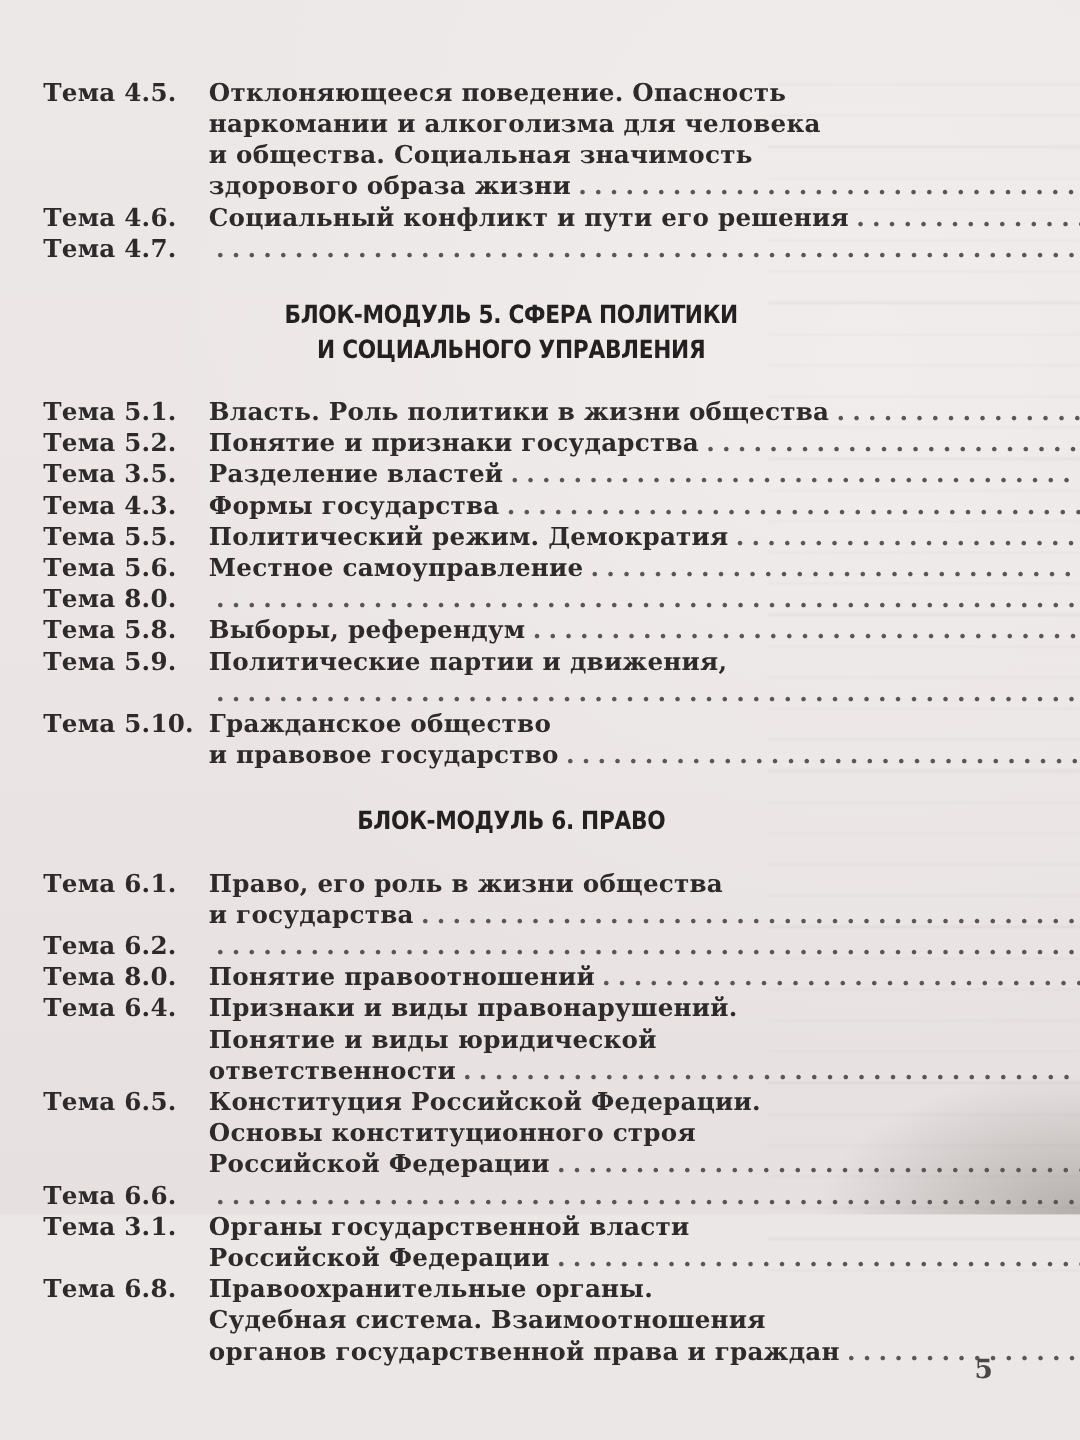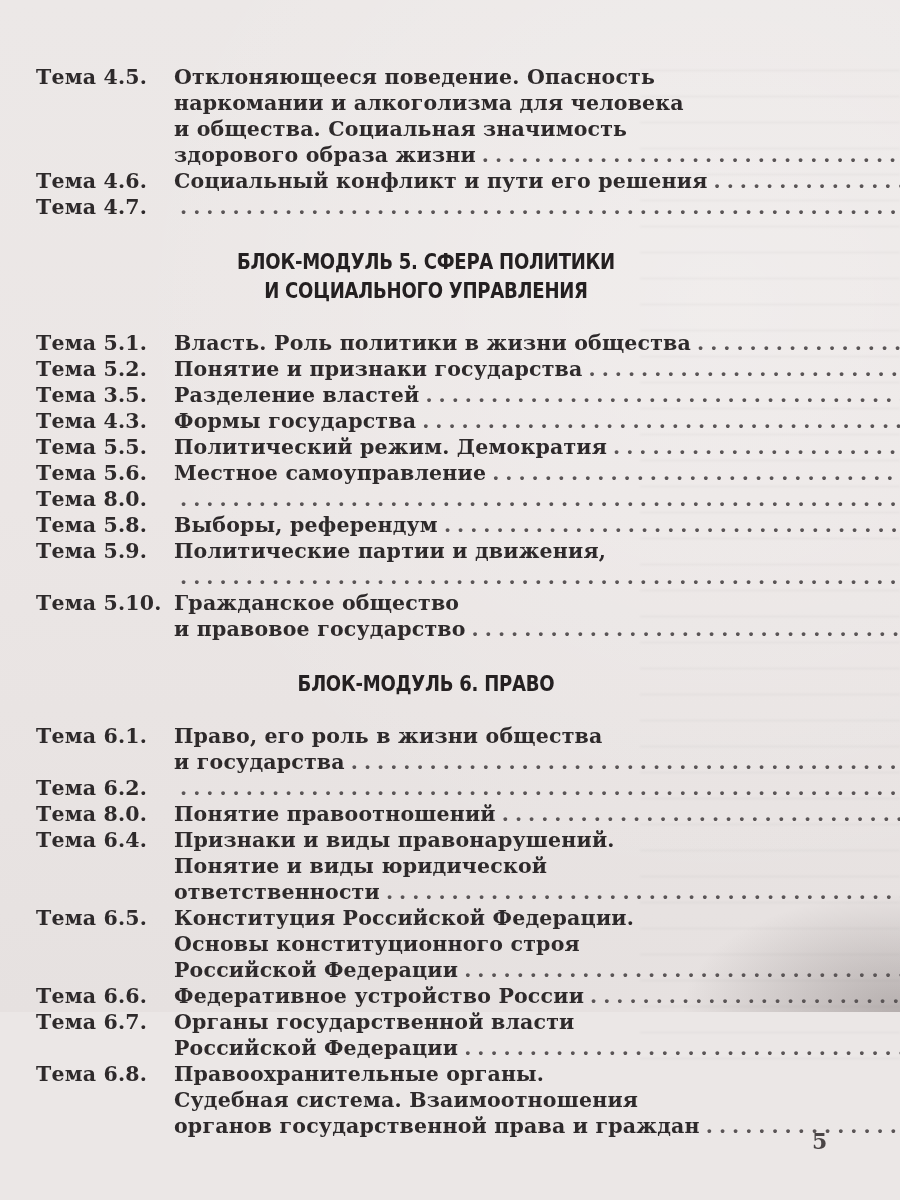--- a/index.html
+++ b/index.html
@@ -299,27 +299,26 @@
             <div class="last-line">
               <span class="txt">Российской Федерации</span>
               <span class="dots">....................................................................</span>
             </div>
           </div>
         </div>
         <div class="entry">
           <span class="num">Тема 6.6.</span>
           <div class="body">
             <div class="last-line">
-              <span class="txt">Федеративное устройство России</span>
-              <span class="dots">....................................................................</span>
-            </div>
-          </div>
-        </div>
-        <div class="entry">
-          <span class="num">Тема 6.7.</span>
+              <span class="dots">....................................................................</span>
+            </div>
+          </div>
+        </div>
+        <div class="entry">
+          <span class="num">Тема 3.1.</span>
           <div class="body">
             <span class="line">Органы государственной власти</span>
             <div class="last-line">
               <span class="txt">Российской Федерации</span>
               <span class="dots">....................................................................</span>
             </div>
           </div>
         </div>
         <div class="entry">
           <span class="num">Тема 6.8.</span>

